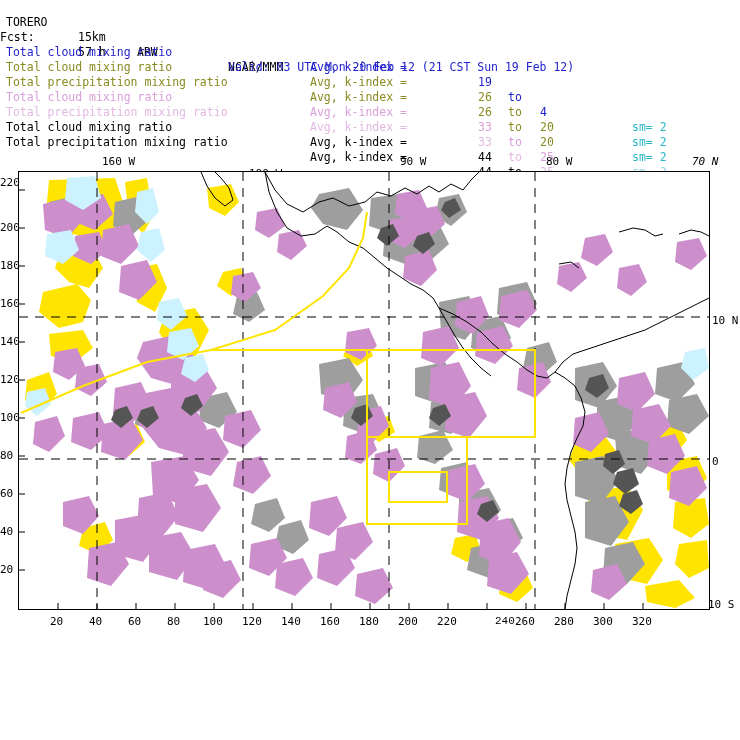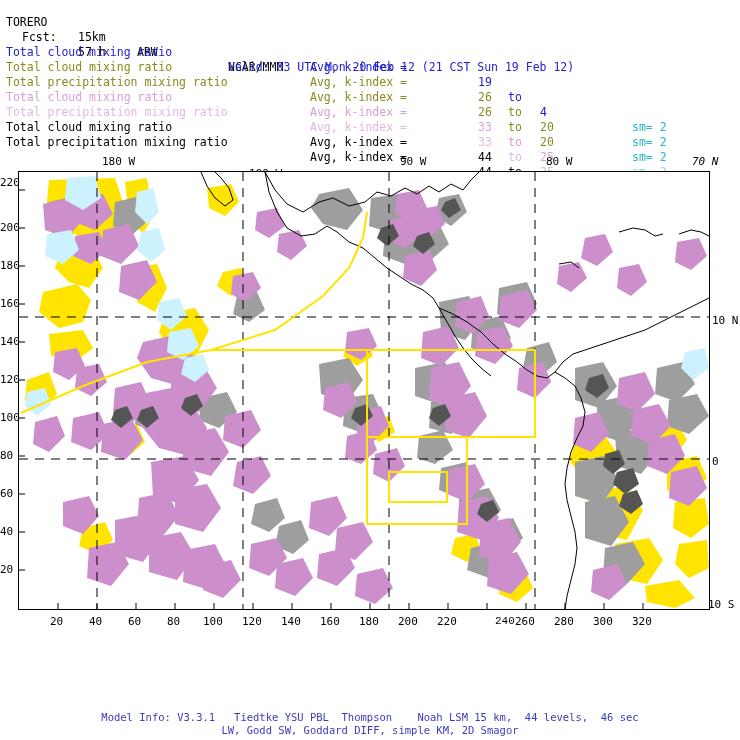--- a/index.html
+++ b/index.html
@@ -42,21 +42,21 @@
   <div class="hdr">
 
     <div class="hrow">
       <span class="c k-black" style="left:6px;">TORERO</span>
       <span class="c k-black" style="left:78px;">15km</span>
       <span class="c k-black" style="left:137px;">ARW</span>
       <span class="c k-black" style="left:228px;">NCAR/MMM</span>
     </div>
 
     <div class="hrow">
-      <span class="c k-black" style="left:22px;text-align:center;">Fcst:</span>
+      <span class="c k-black" style="left:0;text-align:center;">Fcst:</span>
       <span class="c k-black" style="left:78px;">57 h</span>
       <span class="c k-blue" style="left:228px;">Valid: 03 UTC Mon 20 Feb 12 (21 CST Sun 19 Feb 12)</span>
     </div>
 
     <div class="hrow">
       <span class="c k-blue" style="left:6px;">Total cloud mixing ratio</span>
       <span class="c k-blue" style="left:310px;">Avg, k-index =</span>
       <span class="c k-blue" style="left:478px;">19</span>
       <span class="c k-blue" style="left:508px;">to</span>
       <span class="c k-blue" style="left:540px;">4</span>
@@ -112,21 +112,21 @@
       <span class="c k-black" style="left:6px;">Total precipitation mixing ratio</span>
       <span class="c k-black" style="left:310px;">Avg, k-index =</span>
       <span class="c k-black" style="left:478px;">44</span>
       <span class="c k-black" style="left:508px;">to</span>
       <span class="c k-black" style="left:540px;">34</span>
       <span class="c k-black" style="left:632px;">sm= 2</span>
     </div>
   </div>
 
   <div>
-    <div class="tl" style="left:102px;top:155px;">180 W</div>
+    <div class="tl" style="left:102px;top:155px;">160 W</div>
     <div class="tl" style="left:249px;top:155px;margin-top:12px;">100 W</div>
     <div class="tl" style="left:400px;top:155px;">90 W</div>
     <div class="tl" style="left:546px;top:155px;text-align:center;">80 W</div>
     <div class="tl" style="left:692px;top:155px;font-style:italic;">70 N</div>
   </div>
 
   <div>
     <div class="tl" style="left:712px;top:314px;">10 N</div>
     <div class="tl" style="left:712px;top:455px;">0</div>
     <div class="tl" style="left:708px;top:598px;">10 S</div>
@@ -392,16 +392,14 @@
     <div class="tl" style="left:359px;top:615px;">180</div>
     <div class="tl" style="left:398px;top:615px;">200</div>
     <div class="tl" style="left:437px;top:615px;">220</div>
     <div class="tl" style="left:495px;top:615px;font-family:Liberation Mono, monospace;">240</div>
     <div class="tl" style="left:515px;top:615px;">260</div>
     <div class="tl" style="left:554px;top:615px;">280</div>
     <div class="tl" style="left:593px;top:615px;">300</div>
     <div class="tl" style="left:632px;top:615px;">320</div>
   </div>
 
-  <div class="ftr" style="top:711px;">Model Info: V3.3.1   Tiedtke YSU PBL  Thompson    Noah LSM 15 km,  44 levels,  46 sec</div>
-  <div class="ftr" style="top:724px;">LW, Godd SW, Goddard DIFF, simple KM, 2D Smagor</div>
 
 </div>
 
 </body></html>

